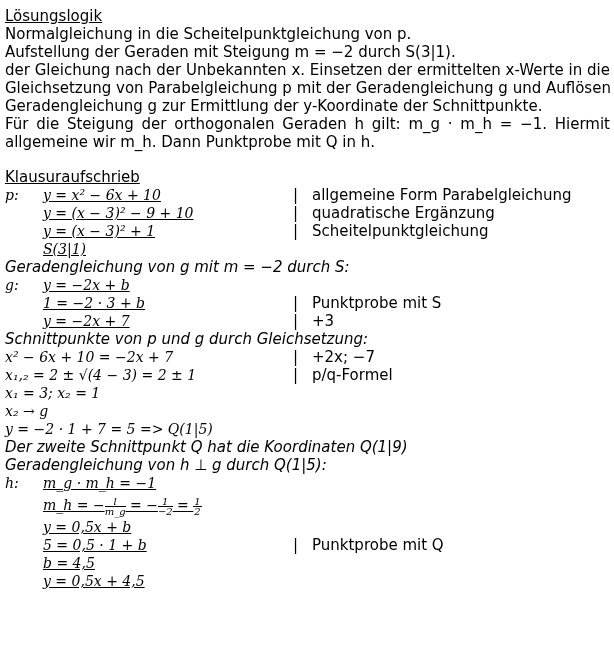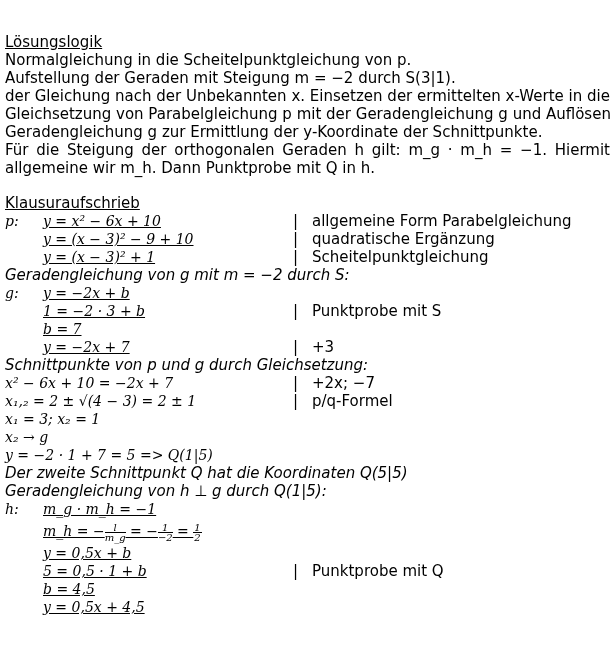--- a/index.html
+++ b/index.html
@@ -1,17 +1,17 @@
 <!DOCTYPE html>
 <html><head>
 <meta charset="utf-8">
 <style>
   html,body{margin:0;padding:0;background:#fff;}
   body{width:614px;height:669px;overflow:hidden;font-family:"DejaVu Sans",sans-serif;font-size:15px;color:#000;}
-  .wrap{position:relative;padding:1px 4px 0 5px;margin-top:32px;}
+  .wrap{position:relative;padding:7px 4px 0 5px;}
   .ln{height:18px;line-height:18px;white-space:nowrap;position:relative;}
   .just{text-align:justify;text-align-last:justify;}
   .h{text-decoration:underline;}
   .it{font-style:italic;}
   .m{font-family:"DejaVu Serif",serif;font-style:italic;font-size:14px;}
   .gap{height:17px;}
   .lbl{position:absolute;left:0;}
   .eq{position:absolute;left:38px;text-decoration:underline;}
   .eq0{position:absolute;left:0;text-align:right;}
   .bar{position:absolute;left:288px;}
@@ -46,33 +46,33 @@
   <div class="ln">
       <span class="eq m">y = (x − 3)² − 9 + 10</span>
       <span class="bar">|</span>
       <span class="note">quadratische Ergänzung</span>
     </div>
   <div class="ln">
       <span class="eq m">y = (x − 3)² + 1</span>
       <span class="bar">|</span>
       <span class="note">Scheitelpunktgleichung</span>
     </div>
+  <div class="ln">
+      <span class="eq m">S(3|1)</span>
+    </div>
 
   <div class="ln it">Geradengleichung von g mit m = −2 durch S:</div>
   <div class="ln">
       <span class="lbl m">g:</span>
       <span class="eq m">y = −2x + b</span>
     </div>
   <div class="ln">
       <span class="eq m">1 = −2 · 3 + b</span>
       <span class="bar">|</span>
       <span class="note">Punktprobe mit S</span>
-    </div>
-  <div class="ln">
-      <span class="eq m">b = 7</span>
     </div>
   <div class="ln">
       <span class="eq m">y = −2x + 7</span>
       <span class="bar">|</span>
       <span class="note">+3</span>
     </div>
 
   <div class="ln it">Schnittpunkte von p und g durch Gleichsetzung:</div>
   <div class="ln">
       <span class="eq0 m">x² − 6x + 10 = −2x + 7</span>
@@ -86,21 +86,21 @@
     </div>
   <div class="ln">
       <span class="eq0 m">x₁ = 3;  x₂ = 1</span>
     </div>
   <div class="ln">
       <span class="eq0 m">x₂ → g</span>
     </div>
   <div class="ln">
       <span class="eq0 m">y = −2 · 1 + 7 = 5  =&gt;  Q(1|5)</span>
     </div>
-  <div class="ln it">Der zweite Schnittpunkt Q hat die Koordinaten Q(5|5)</div>
+  <div class="ln it">Der zweite Schnittpunkt Q hat die Koordinaten Q(1|9)</div>
 
   <div class="ln it">Geradengleichung von h ⊥ g durch Q(1|5):</div>
   <div class="ln">
       <span class="lbl m">h:</span>
       <span class="eq m">m_g · m_h = −1</span>
     </div>
   <div class="ln tall">
       <span class="eq m"><span>m_h = −</span><span class="frac"><span class="num">l</span><span>m_g</span></span><span> = −</span><span class="frac"><span class="num">1</span><span>−2</span></span><span> = </span><span class="frac"><span class="num">1</span><span>2</span></span></span>
     </div>
   <div class="ln">

